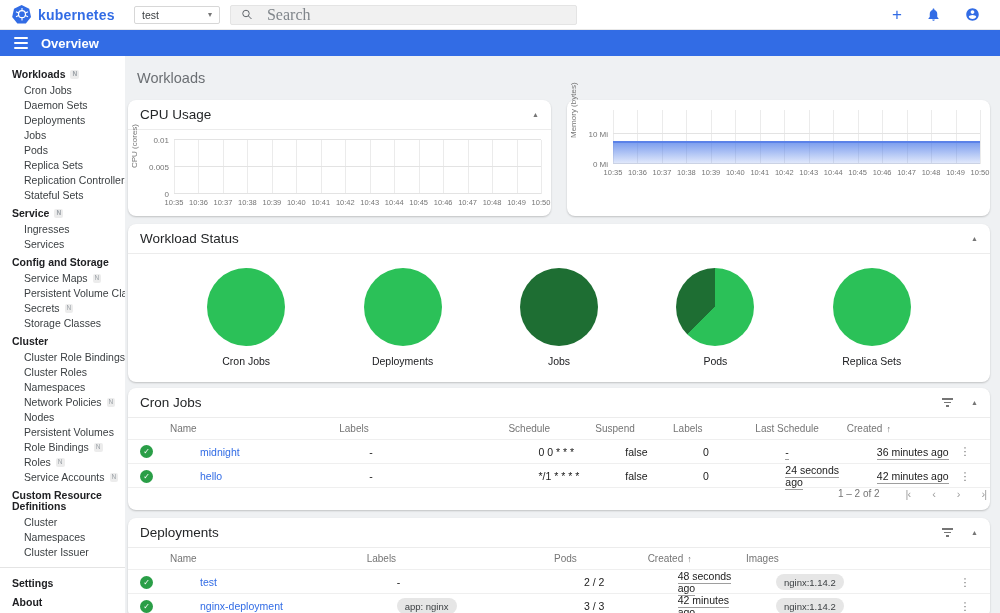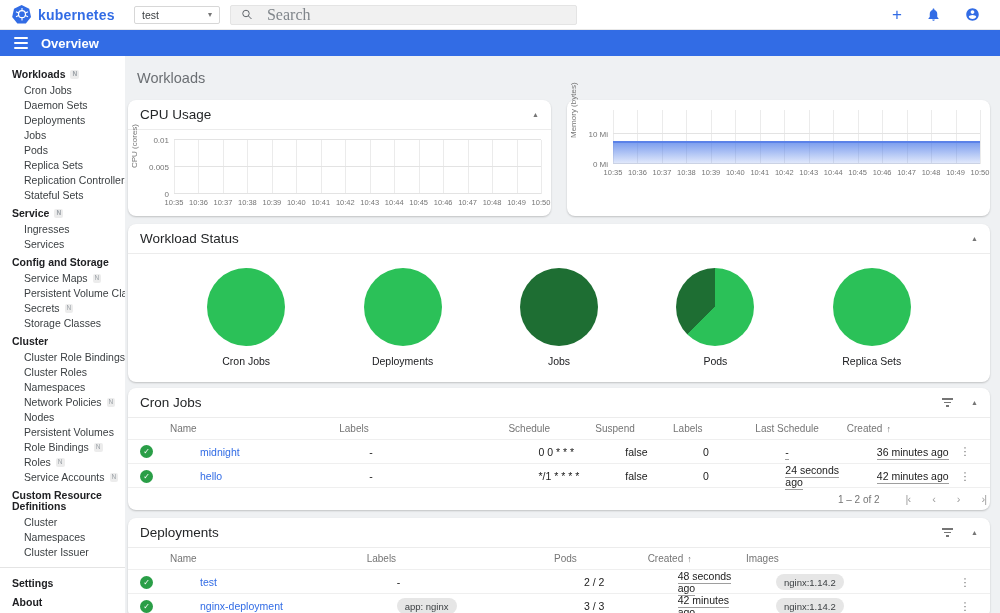--- a/index.html
+++ b/index.html
@@ -95,21 +95,21 @@
   .sort-arrow { font-size:9px; color:#757575; }
   .trow { height:24px; }
   .td { font-size:10.5px; color:#212121;padding-left:30px; }
   .name-link { color:#326ce5; cursor:pointer; }
   .check-circle { width:13px; height:13px; border-radius:50%; background:#2a9e47;
     color:#fff; font-size:8px; display:flex; align-items:center; justify-content:center; }
   .chip { display:inline-block; background:#e6e6e6; border-radius:9px; padding:2.5px 8px;
     font-size:9.5px; color:#3c4043; }
   .tip { border-bottom:1px solid #9e9e9e; padding-bottom:1px; cursor:default; }
   .kebab { color:#757575; font-size:11px; cursor:pointer; justify-self:center; }
-  .pager { height:22px; display:flex; align-items:center; justify-content:flex-end;
+  .pager { height:22px; display:flex; align-items:flex-start; justify-content:flex-end;
     gap:26px; padding:0 4px; font-size:10px; color:#757575;margin-left:20px; }
   .pager .nav { display:flex; gap:22px; }
   .pnav { color:#9e9e9e; font-size:11px; letter-spacing:-1px; cursor:pointer; }
 </style>
 </head>
 <body>
 
 <div class="app-header" data-interactable="false">
   <div class="logo" data-interactable="true">
     <svg width="20" height="20" viewBox="0 0 24 24" data-interactable="false">

